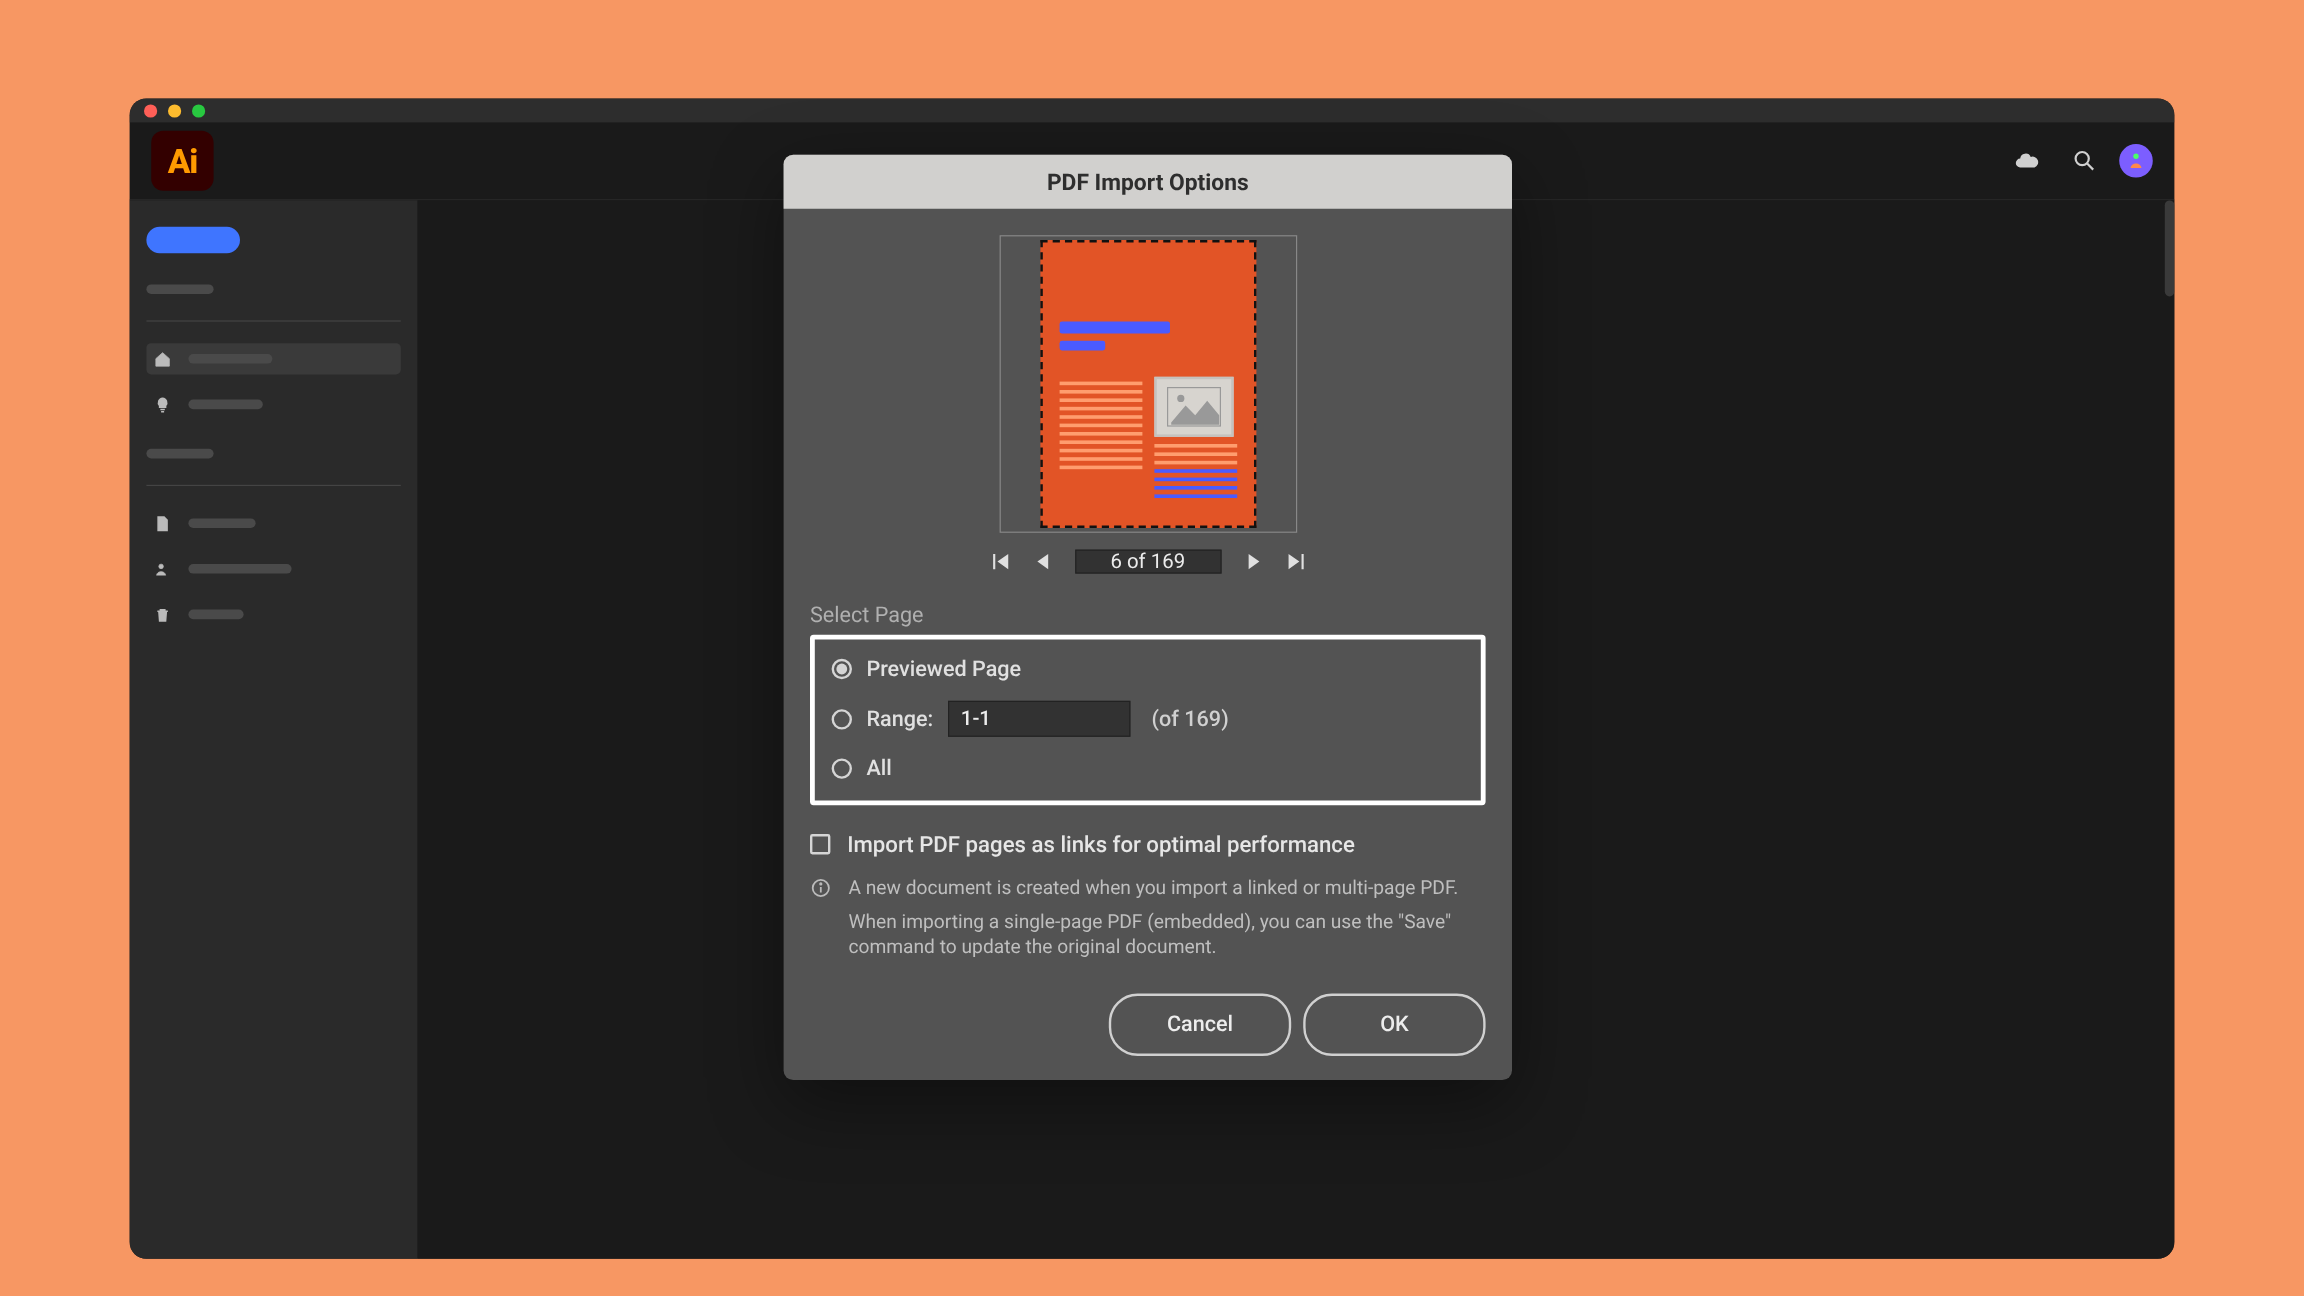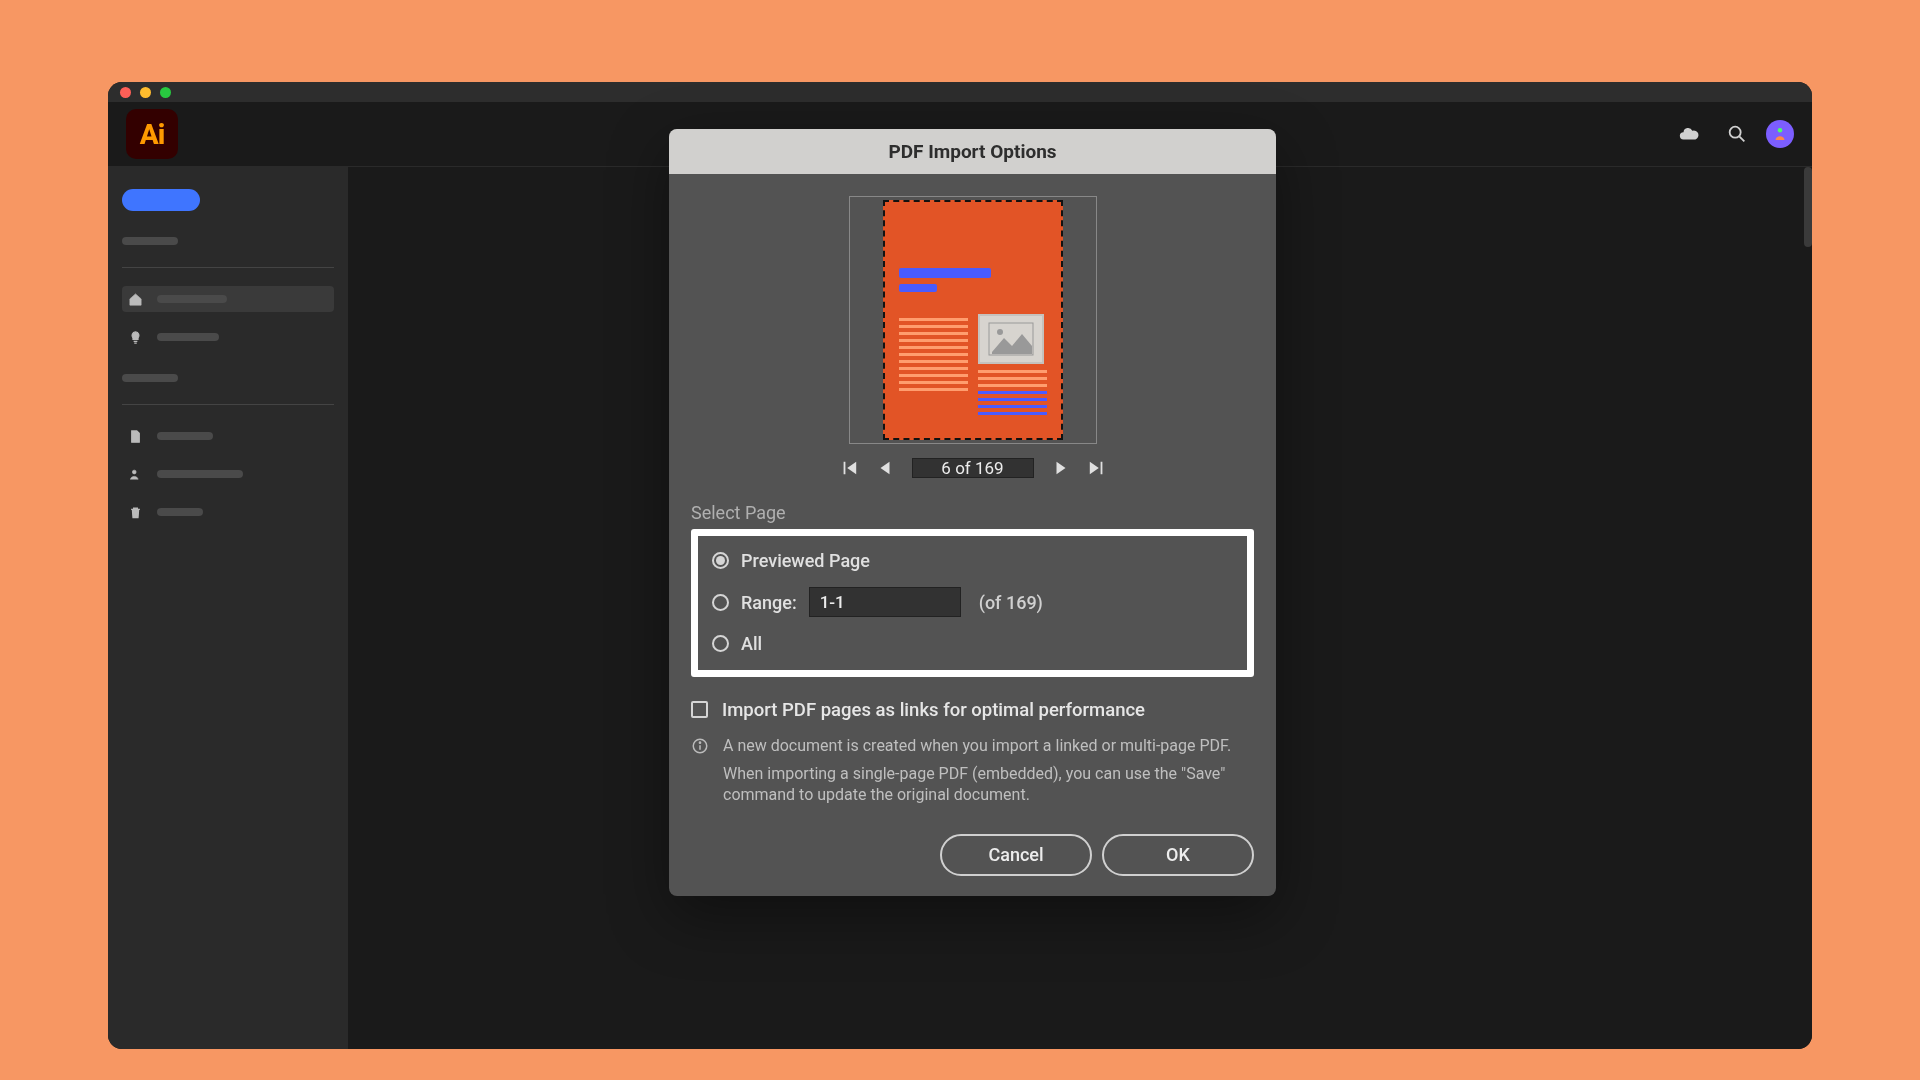--- a/index.html
+++ b/index.html
@@ -68,21 +68,21 @@
   .sb-item { display:flex; align-items:center; gap:14px; height:26px; padding:0 6px; border-radius:4px;}
   .sb-item.active { background:#3a3a3a; }
   .sb-item svg { width:15px; height:15px; fill:#bbb; stroke:#bbb; }
   .sb-item .sb-item-text { height:8px; border-radius:4px; background:#4a4a4a; }
 
   .main { flex:1; background:#1a1a1a; position:relative; }
 
   
   .dialog {
     position: absolute;
-    left: 561px; top: 47px;
+    left: 545px; top: 47px;
     width: 607px;
     background: #535353;
     border-radius: 8px;
     box-shadow: 0 20px 60px rgba(0,0,0,0.4);
     color: #e0e0e0;
     font-size: 14px;
   }
   .dialog-title {
     background: #d1d0ce;
     color: #2e2e2e;
@@ -135,21 +135,21 @@
   }
 
   
   .fieldset {
     width: 100%;
     margin-top: 24px;
     position: relative;
   }
   .fieldset-label { font-size:18px; color:#b0b0b0; }
   .fieldset-box {
-    border:7px solid #ffffff; border-radius:3px;
+    border:4px solid #ffffff; border-radius:3px;
     margin-top:6px; padding:14px 14px 16px; display:flex; flex-direction:column; gap:16px;
   }
   .radio-row { display:flex; align-items:center; gap:12px; font-size:18px; font-weight:500; }
   .radio { width:17px; height:17px; border:2px solid #d5d5d5; border-radius:50%; display:inline-flex;align-items:center;justify-content:center; flex-shrink:0;}
   .radio.checked::after{ content:""; width:9px; height:9px; border-radius:50%; background:#d5d5d5;}
   .range-input {
     width:152px; height:30px; background:#323232; border:1px solid #222;
     padding-left:10px; color:#ececec; font-size:17px; display:flex;align-items:center;
   }
   .of-label { font-size:18px; color:#d0d0d0; margin-left:6px;}
@@ -158,21 +158,21 @@
   .checkbox { width:17px; height:17px; border:2px solid #d5d5d5; border-radius:2px; flex-shrink:0; margin-top:2px;}
   .checkbox-label { font-size:18.5px; font-weight:500; color:#e6e6e6;}
 
   .info-block { display:flex; gap:14px; width:100%; margin-top:14px;}
   .info-icon { width:18px; height:18px; margin-top:2px; flex-shrink:0;}
   .info-icon svg{ width:100%; height:100%; stroke:#bbb; fill:none;}
   .info-text { font-size:16px; color:#bfbfbf; line-height:1.35; display:flex;flex-direction:column;gap:6px;}
 
   .button-row { width:100%; display:flex; justify-content:flex-end; gap:10px; margin-top:28px;}
   .btn {
-    width:152px; height:42px; border:2px solid #d0d0d0; border-radius:24px;
+    width:152px; height:52px; border:2px solid #d0d0d0; border-radius:24px;
     display:flex;align-items:center;justify-content:center;
     font-size:18px; font-weight:500; color:#ededed; cursor:pointer; background:transparent;
   }
 
   .scroll-stub{position:absolute;right:0;top:85px;width:8px;height:80px;background:#3a3a3a;border-radius:4px;}
 </style>
 </head>
 <body>
 
 <div class="window">

